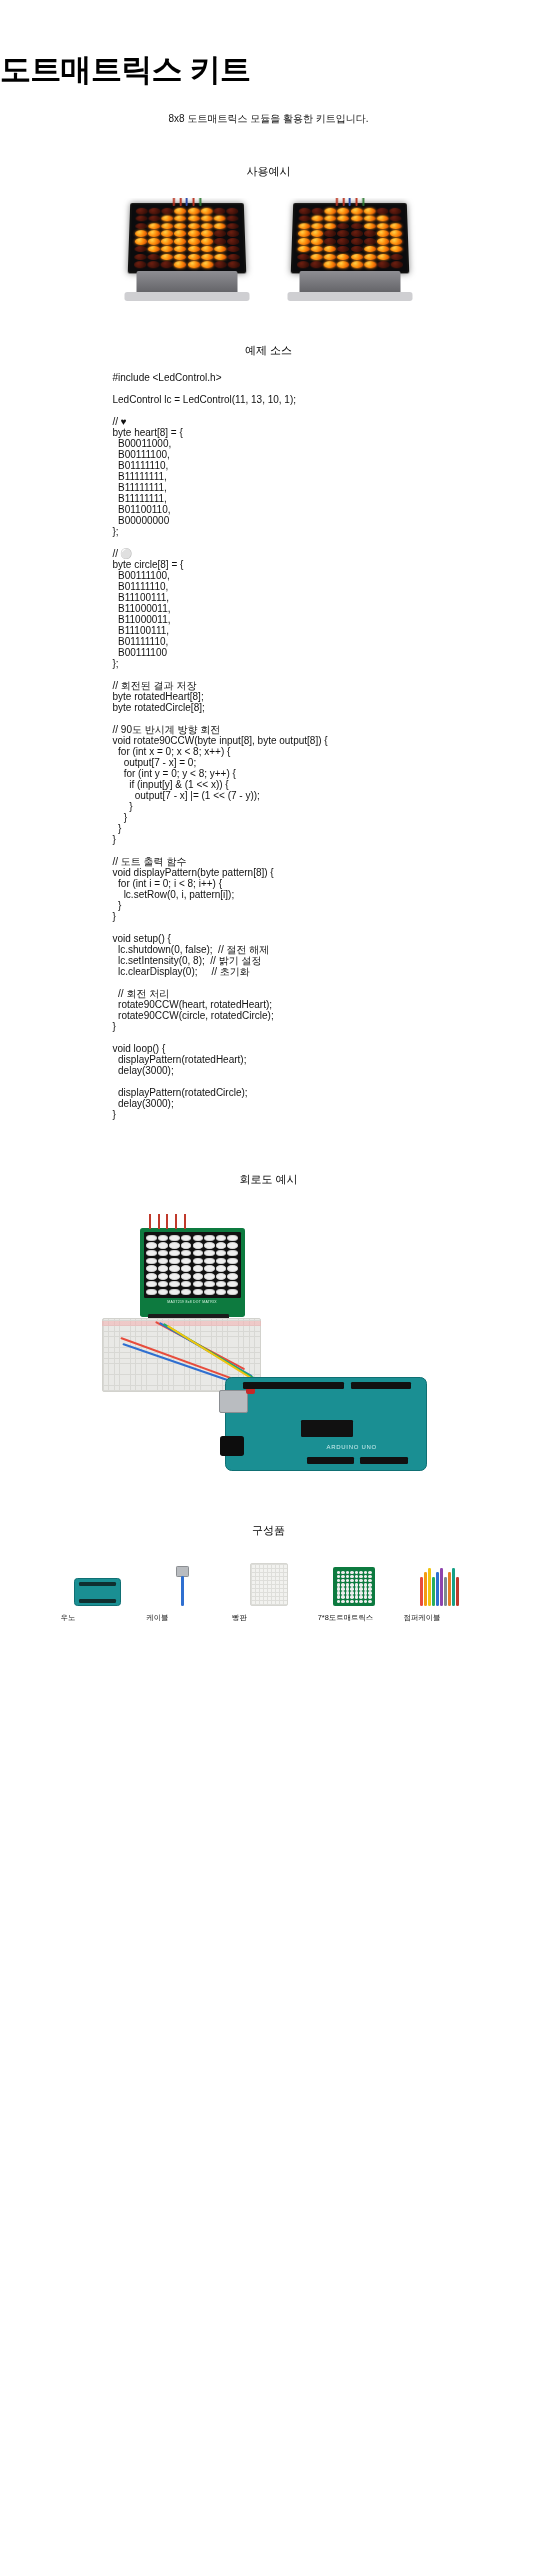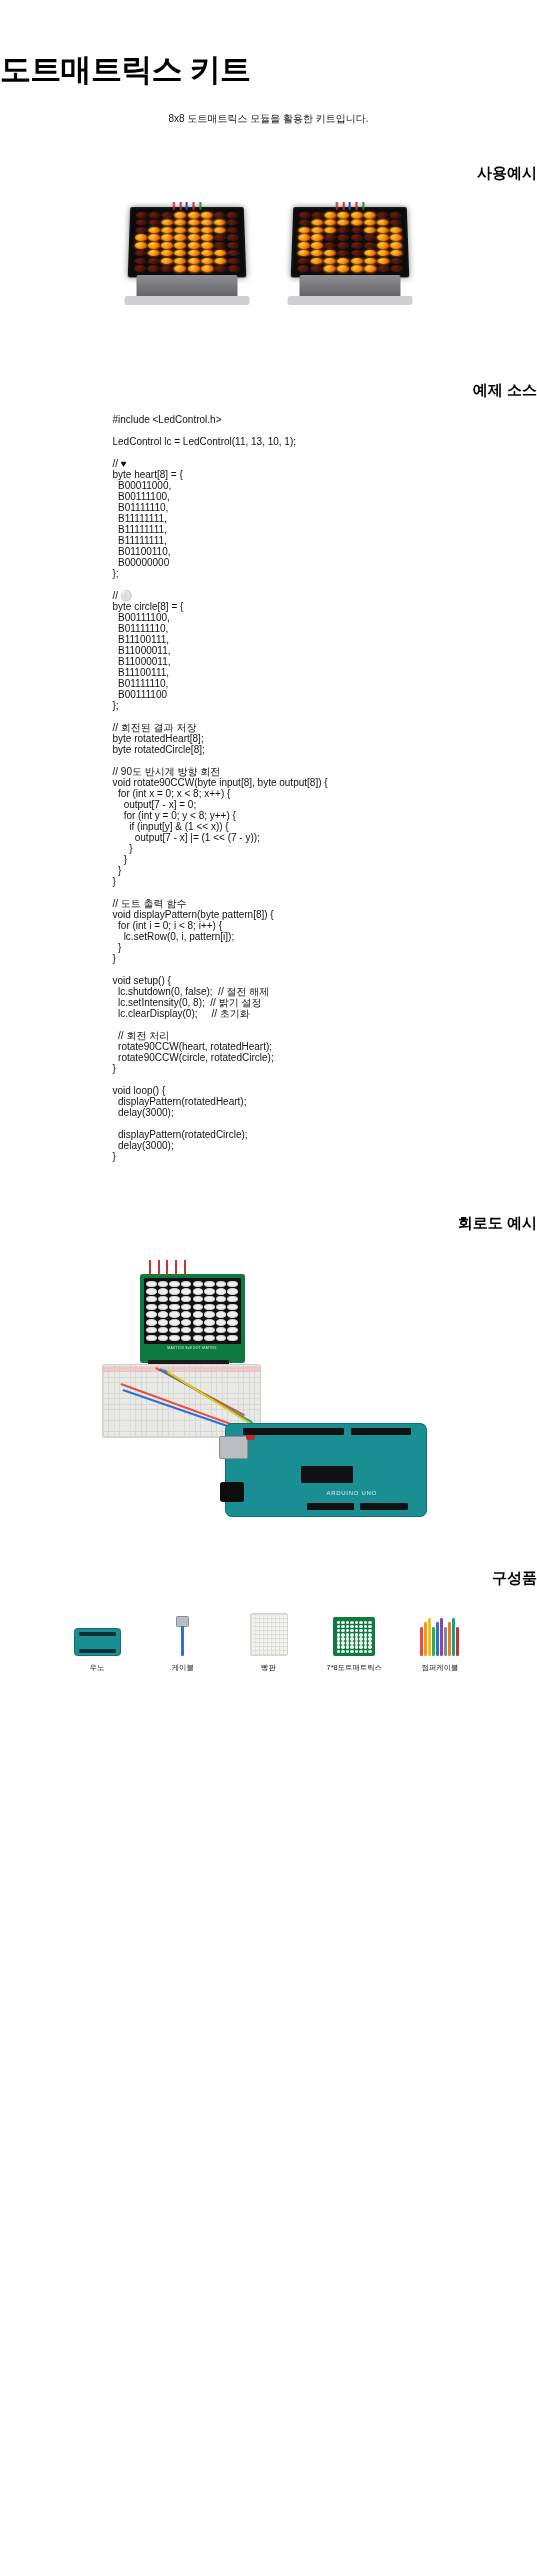--- a/index.html
+++ b/index.html
@@ -25,23 +25,23 @@
     padding-top: 28px;
     color: #000;
   }
   .subtitle {
     text-align: center;
     font-size: 10px;
     margin-top: 17.5px;
     color: #111;
   }
   .section-heading {
-    text-align: right;
-    font-size: 15px;
-    font-weight: bold;
+    text-align: center;
+    font-size: 11px;
+    font-weight: normal;
     color: #000;
   }
   
   .usage-wrap {
     margin-top: 19px;
     display: flex;
     justify-content: center;
     gap: 10.7px;
   }
   .photo {
@@ -232,21 +232,21 @@
     opacity: .55;
   }
   
   .parts {
     margin: 20px auto 0;
     width: 416px;
     display: flex;
     justify-content: space-between;
     align-items: flex-end;
   }
-  .part { width: 73px; text-align: center; }
+  .part { width: 73px; text-align: left; }
   .part-img {
     height: 48px; display: flex; align-items: flex-end; justify-content: center;
   }
   .part-label { margin-top: 6.7px; font-size: 7.4px; color: #111; }
   .uno-mini {
     width: 47px; height: 28px; background: #1a8f93; border-radius: 3.4px;
     border: 0.7px solid #0f6f73; position: relative;
   }
   .uno-mini::before {
     content: ""; position: absolute; left: 4px; top: 2.7px; right: 4px; height: 3.4px;
@@ -449,21 +449,21 @@
             <span class="led"></span>
             <span class="led off"></span>
             <span class="led off"></span>
           </div>
       </div>
       <div class="device-base"></div>
       <div class="base-shadow"></div>
     </div>
   </div>
 
-  <div style="margin-top:72px;" class="section-heading">예제 소스</div>
+  <div style="margin-top:38px;" class="section-heading">예제 소스</div>
 
   <div class="code-block">#include &lt;LedControl.h&gt;
 
 LedControl lc = LedControl(11, 13, 10, 1);
 
 // ♥
 byte heart[8] = {
   B00011000,
   B00111100,
   B01111110,

